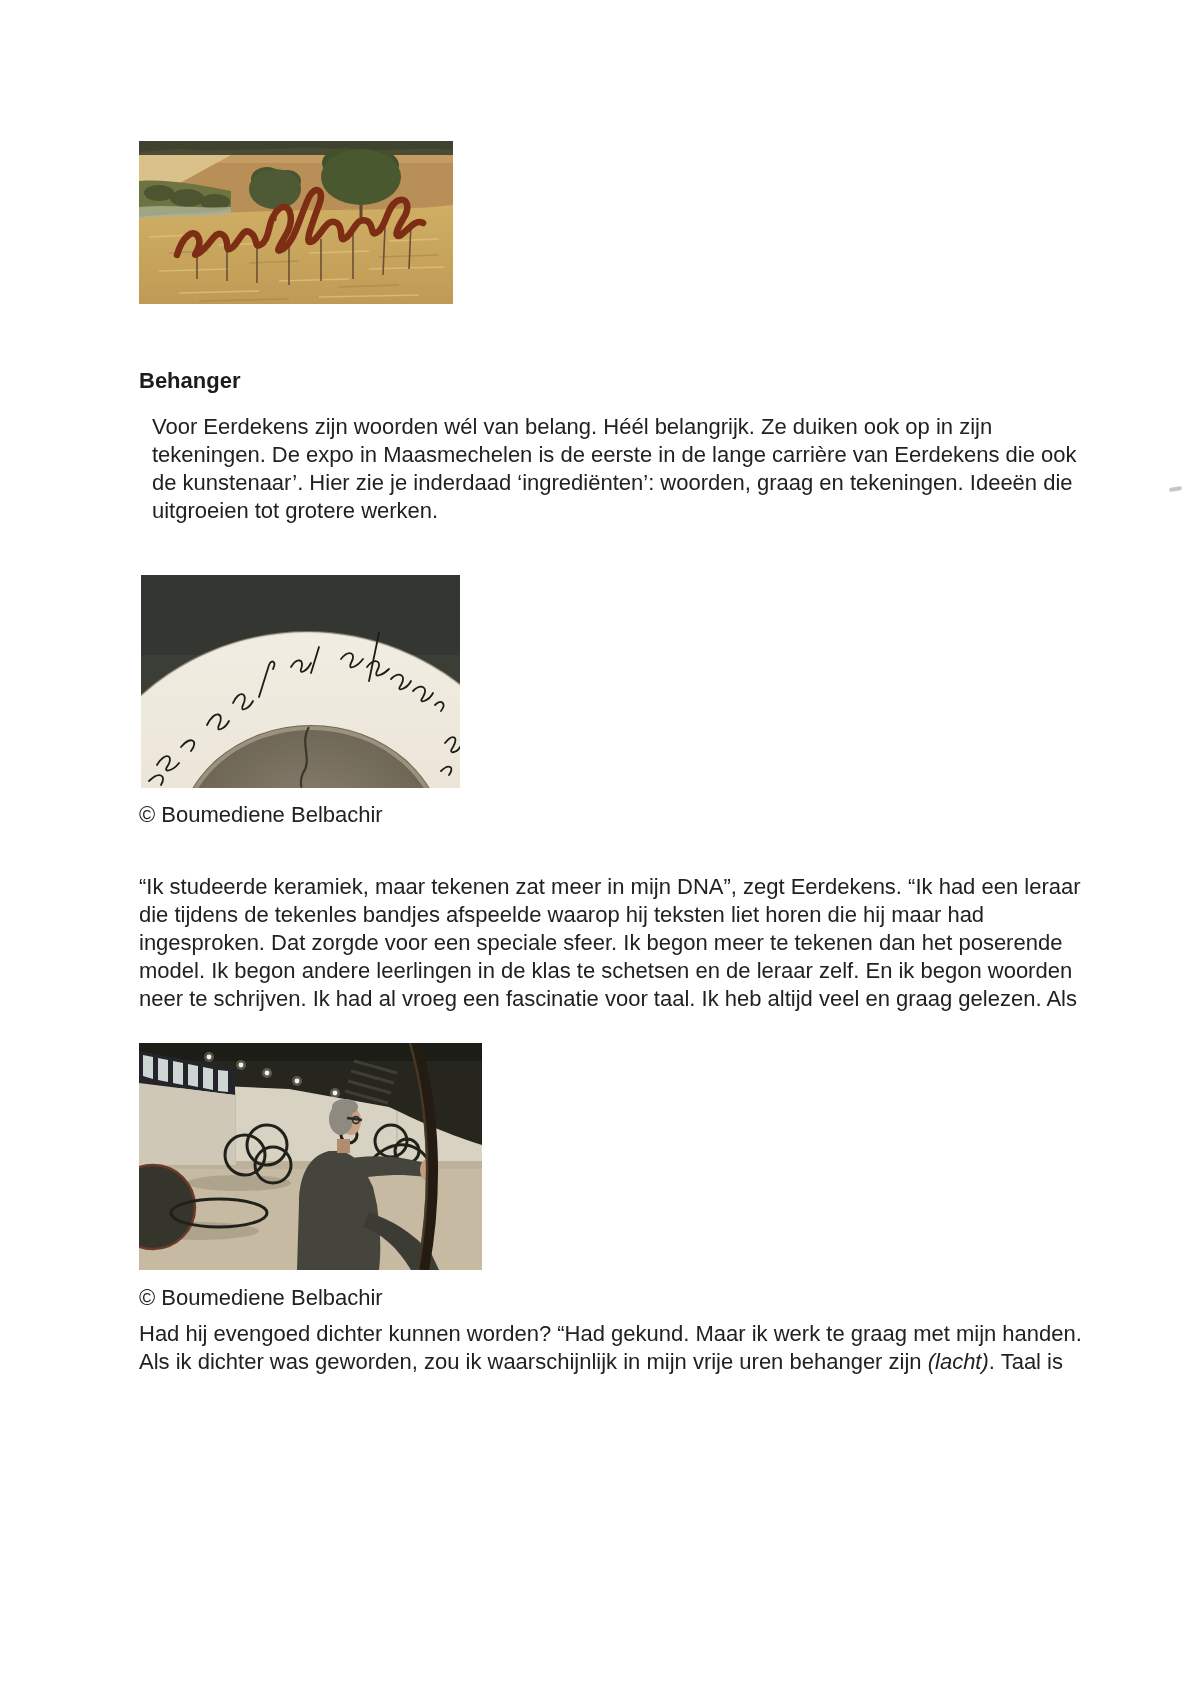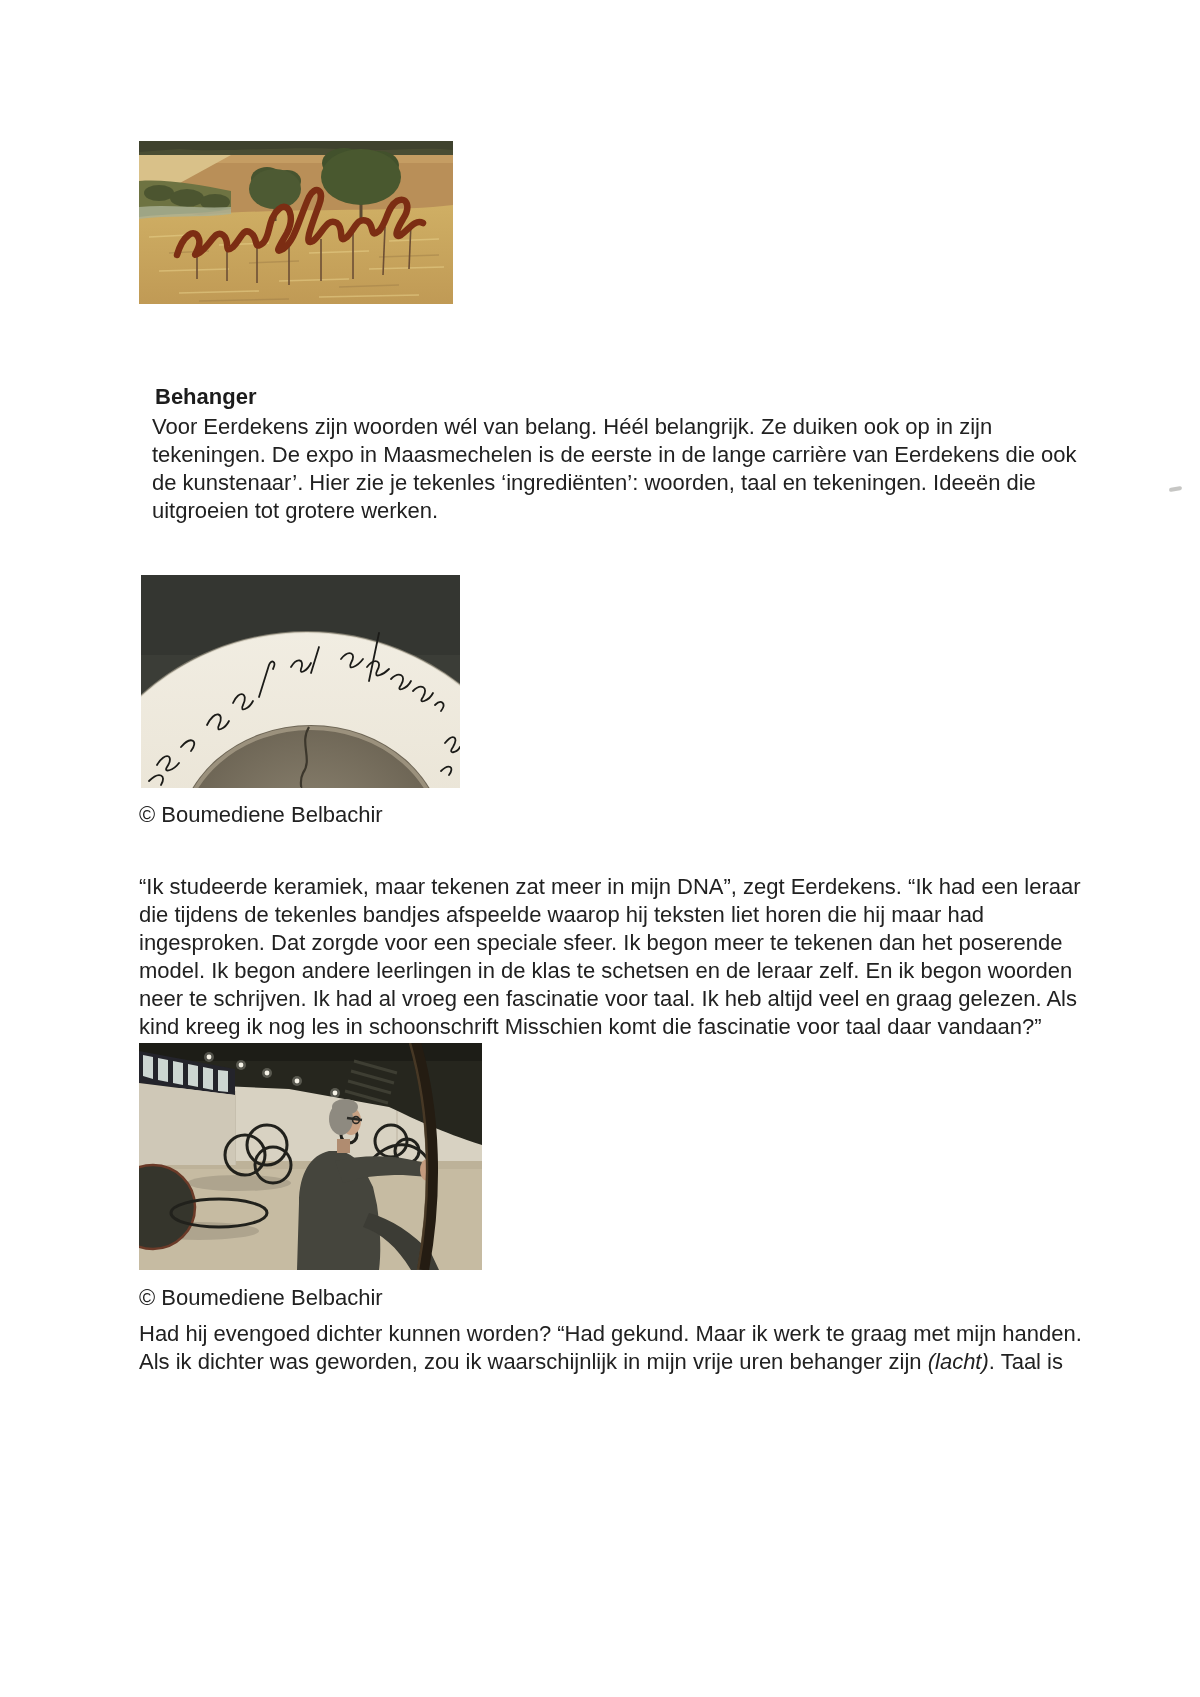--- a/index.html
+++ b/index.html
@@ -102,26 +102,26 @@
           <line x1="214" y1="92" x2="214" y2="138"></line>
         <line x1="246" y1="86" x2="244" y2="134"></line>
           <line x1="272" y1="82" x2="270" y2="128"></line>
       </g>
 
       <path d="M38 114 C44 94,56 86,60 98 C63 108,50 118,60 112 C72 104,76 88,84 94 C92 100,84 114,94 106 C102 98,104 86,112 92 C120 98,114 110,124 102 C132 95,128 78,140 68 C150 60,156 76,148 92 C142 103,134 114,144 108 C156 100,160 78,170 56 C176 44,186 48,180 64 C172 86,164 106,174 100 C184 92,188 76,198 82 C206 88,198 104,208 96 C216 88,218 76,228 80 C236 84,230 98,240 90 C248 82,248 66,258 60 C268 55,272 66,264 78 C258 88,254 98,262 94 C270 88,276 78,284 82" fill="none" stroke="#7c2d13" stroke-width="6.5" stroke-linecap="round"></path>
     </svg>
   </figure>
 
 
-  <h2 class="heading abs" style="left:139px;top:367px;margin:16px;">Behanger</h2>
+  <h2 class="heading abs" style="left:139px;top:367px;margin:0;">Behanger</h2>
 
   <div class="para abs" style="left:139px;top:413px;margin-left:13px;">
     <div class="line">Voor Eerdekens zijn woorden wél van belang. Héél belangrijk. Ze duiken ook op in zijn</div>
     <div class="line">tekeningen. De expo in Maasmechelen is de eerste in de lange carrière van Eerdekens die ook</div>
-    <div class="line">de kunstenaar’. Hier zie je tekenles ‘ingrediënten’: woorden, taal en tekeningen. Ideeën die</div>
+    <div class="line">de kunstenaar’. Hier zie je inderdaad ‘ingrediënten’: woorden, graag en tekeningen. Ideeën die</div>
     <div class="line">uitgroeien tot grotere werken.</div>
   </div>
 
   <figure class="photo abs" style="left:141px;top:575px;width:319px;height:213px;">
     <svg viewBox="0 0 319 213" preserveAspectRatio="none">
       <defs>
         <linearGradient id="g-ring" x1="0" y1="0" x2="0" y2="1">
           <stop offset="0" stop-color="#f1ede2"></stop>
           <stop offset="0.6" stop-color="#e6dfcf"></stop>
           <stop offset="1" stop-color="#d0c6af"></stop>
@@ -164,21 +164,20 @@
   </figure>
 
   <div class="caption abs" style="left:139px;top:801px;">© Boumediene Belbachir</div>
 
   <div class="para abs" style="left:139px;top:873px;">
     <div class="line">“Ik studeerde keramiek, maar tekenen zat meer in mijn DNA”, zegt Eerdekens. “Ik had een leraar</div>
     <div class="line">die tijdens de tekenles bandjes afspeelde waarop hij teksten liet horen die hij maar had</div>
     <div class="line">ingesproken. Dat zorgde voor een speciale sfeer. Ik begon meer te tekenen dan het poserende</div>
     <div class="line">model. Ik begon andere leerlingen in de klas te schetsen en de leraar zelf. En ik begon woorden</div>
     <div class="line">neer te schrijven. Ik had al vroeg een fascinatie voor taal. Ik heb altijd veel en graag gelezen. Als</div>
-    <div class="line">kind kreeg ik nog les in schoonschrift Misschien komt die fascinatie voor taal daar vandaan?”</div>
   </div>
 
   <figure class="photo abs" style="left:139px;top:1043px;width:343px;height:227px;">
     <svg viewBox="0 0 343 227" preserveAspectRatio="none">
 
       <rect width="343" height="227" fill="#d8d2c2"></rect>
       <rect y="118" width="343" height="109" fill="#c6bba2"></rect>
       <rect y="118" width="343" height="8" fill="#bdb299"></rect>
       <line x1="96" y1="48" x2="96" y2="122" stroke="#c6bfae" stroke-width="2"></line>
       <line x1="258" y1="62" x2="258" y2="122" stroke="#cac2b1" stroke-width="2"></line>

